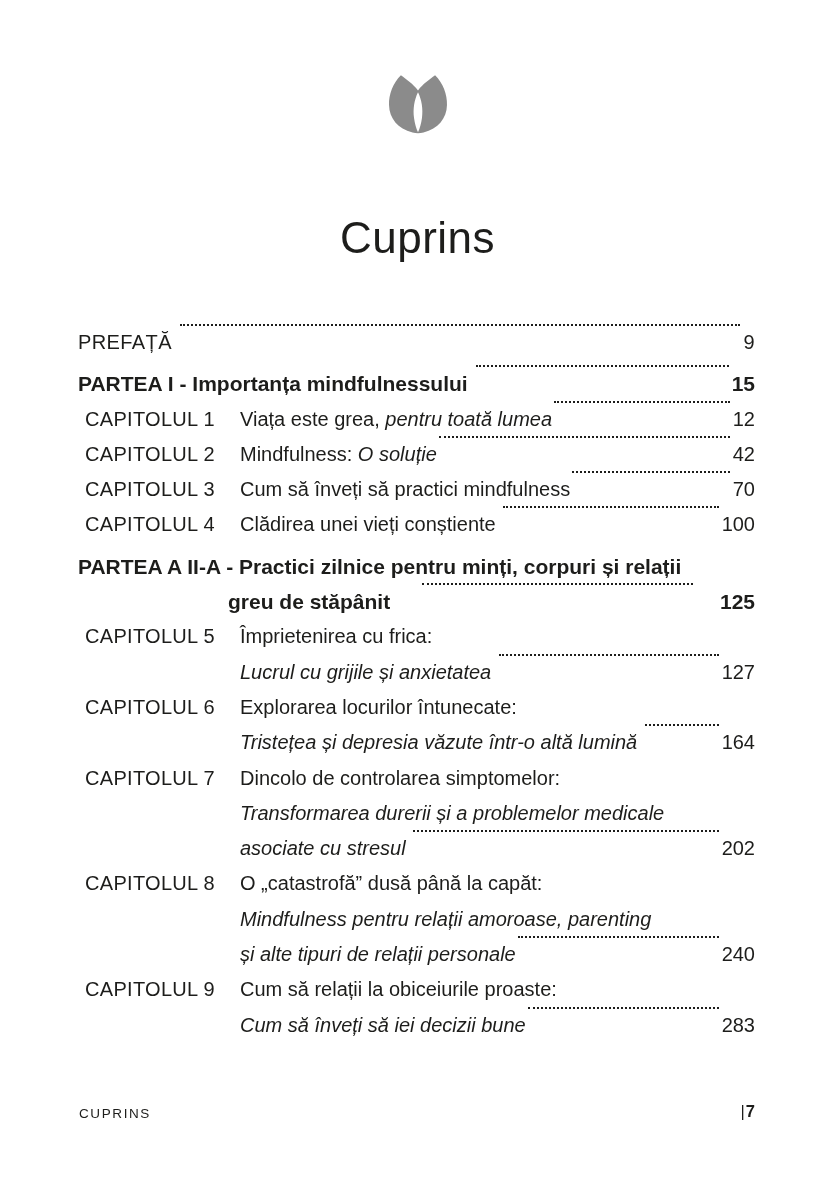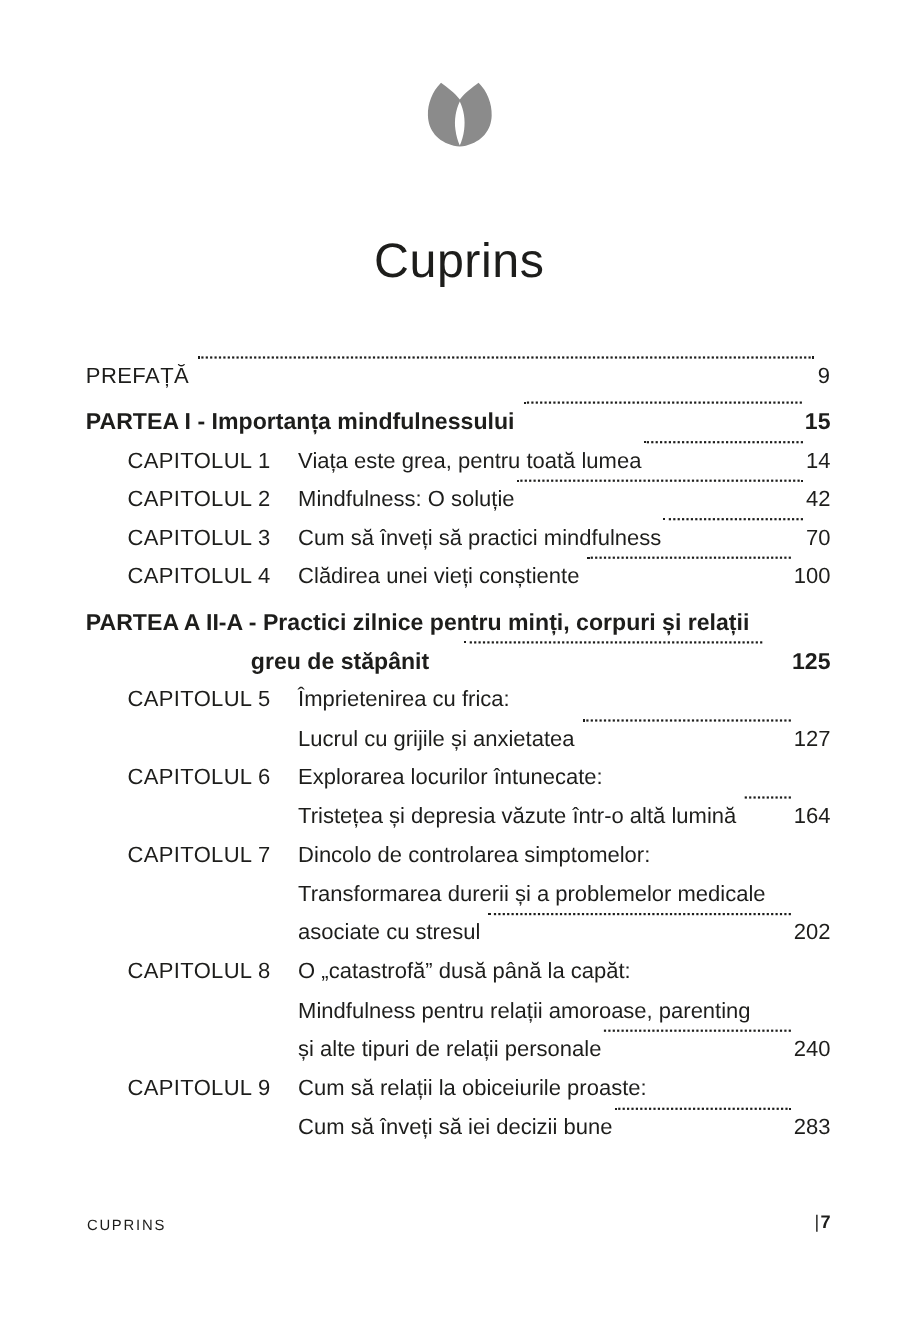--- a/index.html
+++ b/index.html
@@ -42,25 +42,25 @@
     font-size: 20px;
     white-space: pre;
   }
   .toc-row.preface { margin-bottom: 5px; letter-spacing: 0.4px; }
   .toc-row.part { font-weight: 700; font-size: 21px; }
   .toc-row.part.first-line { margin-top: 6px; }
   .toc-row.part.cont { padding-left: 150px; gap: 24px; }
 
   .chap-label {
     flex: 0 0 155px;
-    margin-left: 38px;
+    margin-left: 7px;
     letter-spacing: 0.3px;
   }
   .entry-text { flex: 0 1 auto; white-space: pre-wrap; }
-  .it { }
+  .it { font-style: italic; }
 
   .leader {
     flex: 1 1 14px;
     min-width: 14px;
     border-bottom: 2.6px dotted #1d1d1b;
     align-self: baseline;
     margin-left: 2px;
     margin-right: 3px;
     transform: translateY(-1px);
   }
@@ -92,21 +92,21 @@
       <path d="M22,2 C9,15 2,33 2.5,51 C3,73 17,90 41,96 C44,96.7 47,97 50,97 C53,97 56,96.7 59,96 C83,90 97,73 97.5,51 C98,33 91,15 78,2 C69,9 58,16 50,27 C42,16 31,9 22,2 Z" fill="#8b8b8b"></path>
       <path d="M50,30 C44,42 41.5,58 43.5,72 C44.7,81 47,89 50,95.5 C53,89 55.3,81 56.5,72 C58.5,58 56,42 50,30 Z" fill="#ffffff"></path>
     </svg>
   </div>
 
   <h1 class="doc-title">Cuprins</h1>
 
   <div class="toc">
       <div class="toc-row preface first-line"><span class="entry-text"><span>PREFAȚĂ </span></span><span class="leader"></span><span class="pagenum">9</span></div>
       <div class="toc-row part first-line"><span class="entry-text"><span>PARTEA I - Importanța mindfulnessului </span></span><span class="leader"></span><span class="pagenum">15</span></div>
-      <div class="toc-row chapter first-line"><span class="chap-label">CAPITOLUL 1</span><span class="entry-text"><span>Viața este grea, </span><span class="it">pentru toată lumea</span></span><span class="leader"></span><span class="pagenum">14</span></div>
+      <div class="toc-row chapter first-line"><span class="chap-label">CAPITOLUL 1</span><span class="entry-text"><span>Viața este grea, </span><span class="it">pentru toată lumea</span></span><span class="leader"></span><span class="pagenum">12</span></div>
       <div class="toc-row chapter first-line"><span class="chap-label">CAPITOLUL 2</span><span class="entry-text"><span>Mindfulness: </span><span class="it">O soluție</span></span><span class="leader"></span><span class="pagenum">42</span></div>
       <div class="toc-row chapter first-line"><span class="chap-label">CAPITOLUL 3</span><span class="entry-text"><span>Cum să înveți să practici mindfulness</span></span><span class="leader"></span><span class="pagenum">70</span></div>
       <div class="toc-row chapter first-line"><span class="chap-label">CAPITOLUL 4</span><span class="entry-text"><span>Clădirea unei vieți conștiente </span></span><span class="leader"></span><span class="pagenum">100</span></div>
       <div class="toc-row part first-line"><span class="entry-text"><span>PARTEA A II-A - Practici zilnice pentru minți, corpuri și relații</span></span></div>
       <div class="toc-row part cont"><span class="entry-text"><span>greu de stăpânit </span></span><span class="leader"></span><span class="pagenum">125</span></div>
       <div class="toc-row chapter first-line"><span class="chap-label">CAPITOLUL 5</span><span class="entry-text"><span>Împrietenirea cu frica:</span></span></div>
       <div class="toc-row chapter"><span class="chap-label"></span><span class="entry-text"><span class="it">Lucrul cu grijile și anxietatea </span></span><span class="leader"></span><span class="pagenum">127</span></div>
       <div class="toc-row chapter first-line"><span class="chap-label">CAPITOLUL 6</span><span class="entry-text"><span>Explorarea locurilor întunecate:</span></span></div>
       <div class="toc-row chapter"><span class="chap-label"></span><span class="entry-text"><span class="it">Tristețea și depresia văzute într-o altă lumină </span></span><span class="leader"></span><span class="pagenum">164</span></div>
       <div class="toc-row chapter first-line"><span class="chap-label">CAPITOLUL 7</span><span class="entry-text"><span>Dincolo de controlarea simptomelor:</span></span></div>

